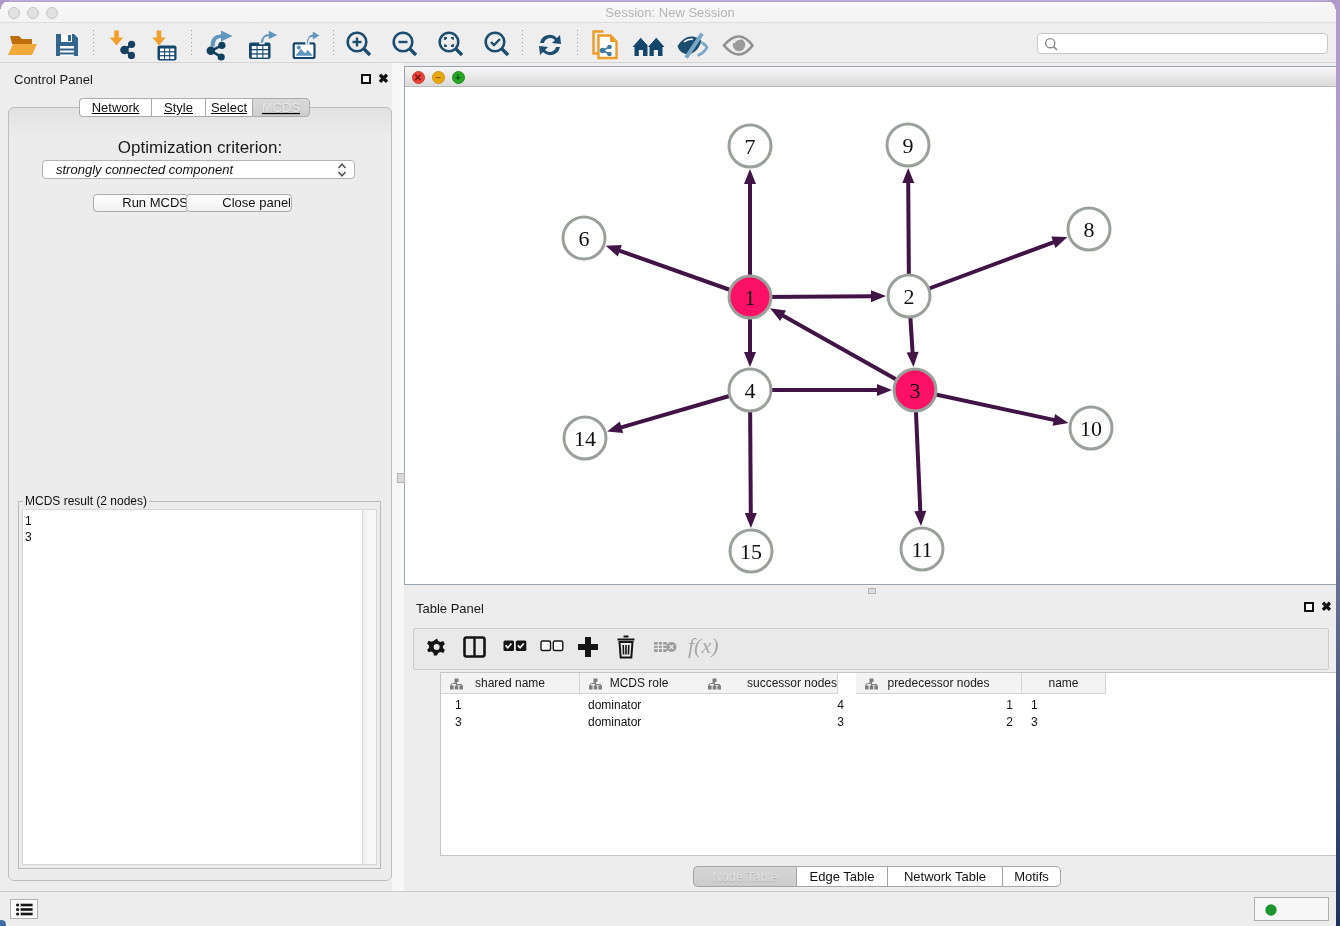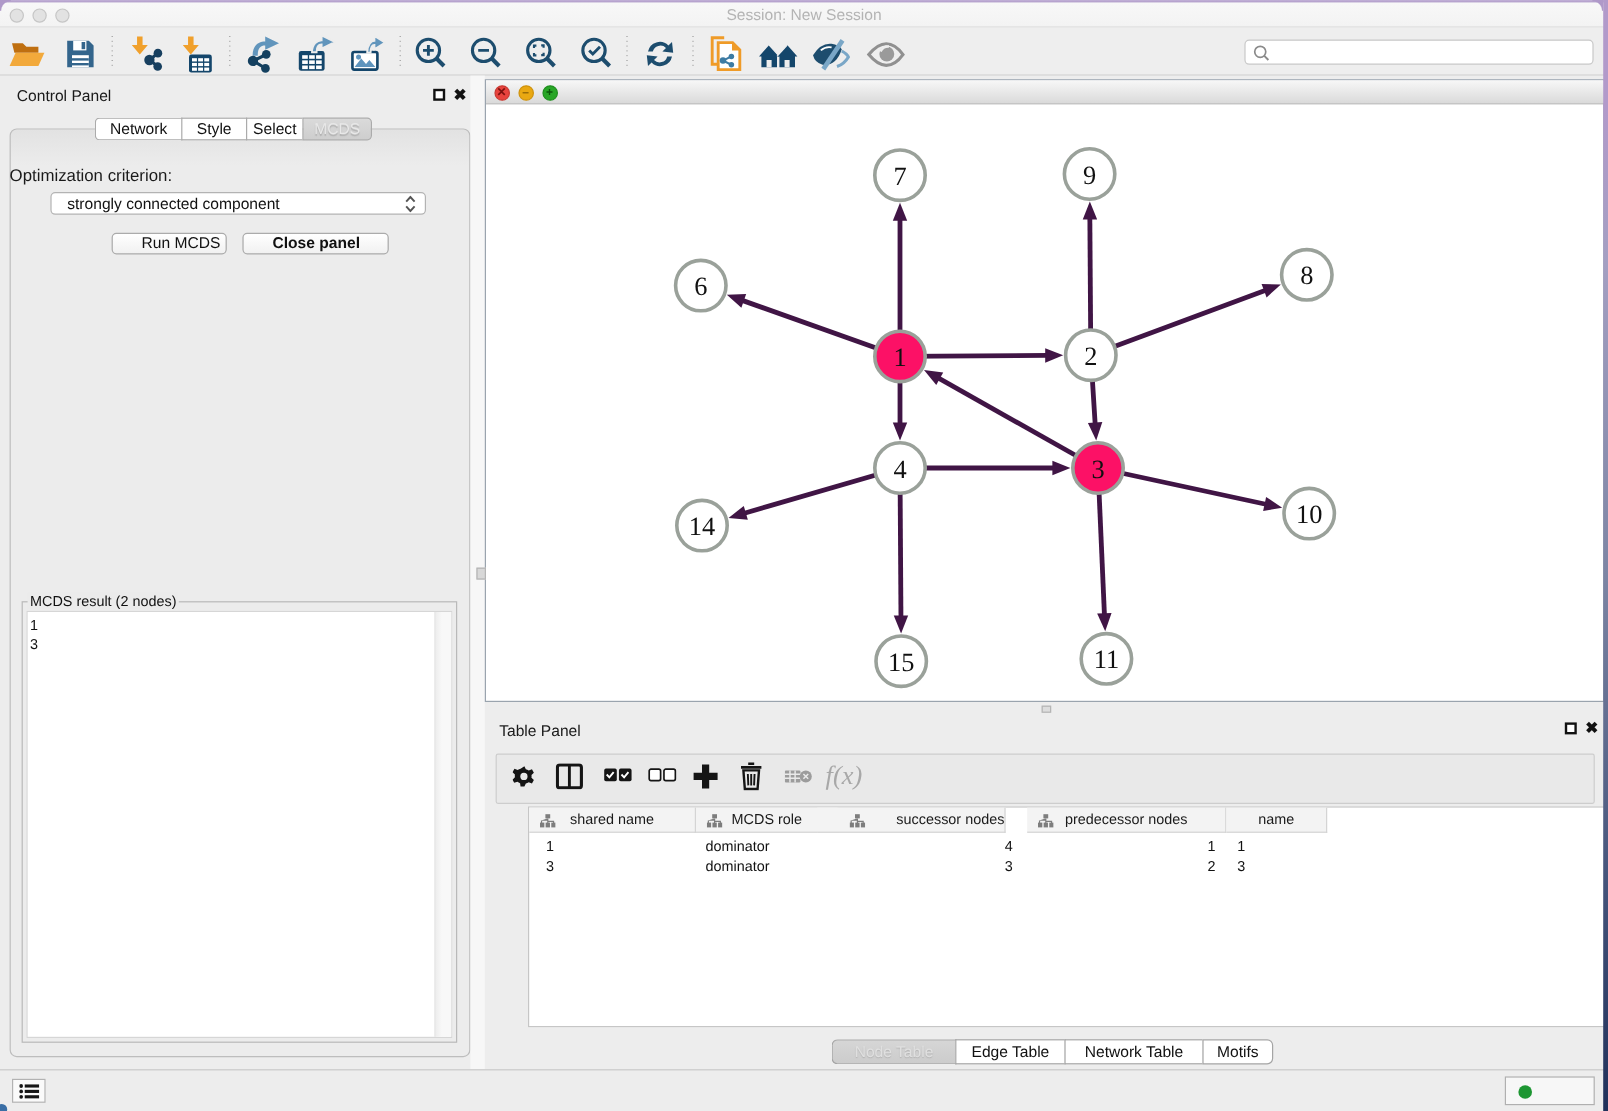--- a/index.html
+++ b/index.html
@@ -15,32 +15,32 @@
 #toolbar { left:0; top:23px; width:1340px; height:40px; background:#eeeeee; border-bottom:1px solid #d4d4d4; }
 .tbi { position:absolute; top:6px; }
 .tsep { position:absolute; top:7px; height:27px; width:1px;
   background-image:linear-gradient(#999 1px, transparent 1px); background-size:1px 4px; }
 #searchbox { left:1037px; top:33px; width:291px; height:21px; background:#fff; border:1px solid #c8c8c8; border-radius:4px; }
 
 #cptitle { left:14px; top:72px; font-size:13px; color:#1a1a1a; }
 .floatico { position:absolute; width:10px; height:10px; border:2px solid #111; background:#fff; }
 .closeico { position:absolute; font-size:13px; font-weight:bold; color:#111; line-height:10px; }
 #cpanel { left:8px; top:107px; width:384px; height:774px; background:linear-gradient(#e2e2e2 0px, #e8e8e8 18px, #ececec 30px); border:1px solid #bdbdbd; border-radius:6px; }
-#cptabs { left:79px; top:98px; height:19px; display:flex; font-size:13px; }
+#cptabs { left:79px; top:98px; height:19px; display:flex; font-size:13px;text-decoration:underline; }
 .cptab { border:1px solid #ababab; border-right:none; background:#fff; color:#111; display:flex; align-items:center; justify-content:center; }
 #tabN { width:72px; border-radius:4px 0 0 4px; }
 #tabSt { width:54px; }
 #tabSe { width:47px; }
 #tabM { width:58px; border-right:1px solid #ababab; border-radius:0 4px 4px 0;
   background:linear-gradient(#dadada,#cecece); color:#e8e8e8; text-shadow:0 1px 1px #adadad; }
-#optlabel { left:8px; top:138px; width:384px; font-size:14px; color:#1a1a1a; }
-#combo { left:42px; top:160px; width:313px; height:19px; background:#fff; border:1px solid #b3b3b3; border-radius:4px; font-size:13px; color:#111; line-height:17px; padding-left:13px; }
-.btn { position:absolute; top:194px; height:18px; background:linear-gradient(#ffffff,#f1f1f1); border:1px solid #ababab; border-radius:4px; font-size:13px; color:#111; text-align:left; line-height:16px;padding-left:24px; }
+#optlabel { left:8px; top:138px; width:384px; text-align:center; font-size:17px; color:#1a1a1a; }
+#combo { left:42px; top:160px; width:313px; height:19px; background:#fff; border:1px solid #b3b3b3; border-radius:4px; font-size:13px; color:#111; line-height:17px; padding-left:13px;font-style:italic; }
+.btn { position:absolute; top:194px; height:18px; background:linear-gradient(#ffffff,#f1f1f1); border:1px solid #ababab; border-radius:4px; font-size:13px; color:#111; text-align:right; line-height:16px;padding-left:24px; }
 #runbtn { left:93px; width:96px; }
-#closebtn { left:202px; width:122px;font-weight:bold; }
+#closebtn { left:186px; width:106px; }
 
 #mcdsbox { left:18px; top:501px; width:363px; height:368px; border:1px solid #b9b9b9; }
 #mcdslegend { left:23px; top:494px; background:#ebebeb; font-size:12px; color:#111; padding:0 2px; }
 #mcdswhite { left:22px; top:509px; width:355px; height:356px; background:#fff; border:1px solid #d6d6d6; font-size:12px; color:#111; padding:3px 0 0 2px; line-height:16px; }
 #mcdsscroll { left:362px; top:510px; width:14px; height:354px; background:linear-gradient(90deg,#ededed,#f8f8f8 40%,#f8f8f8); border-left:1px solid #e0e0e0; }
 
 #vsplit-handle { left:397px; top:473px; width:8px; height:10px; background:#d8d8d8; border:1px solid #b5b5b5; z-index:5; }
 #hsplit-handle { left:868px; top:588px; width:8px; height:6px; background:#ddd; border:1px solid #b5b5b5; z-index:5; }
 
 #netwin { left:404px; top:66px; width:933px; height:519px; border:1px solid #9aa4ae; background:#fff; }

